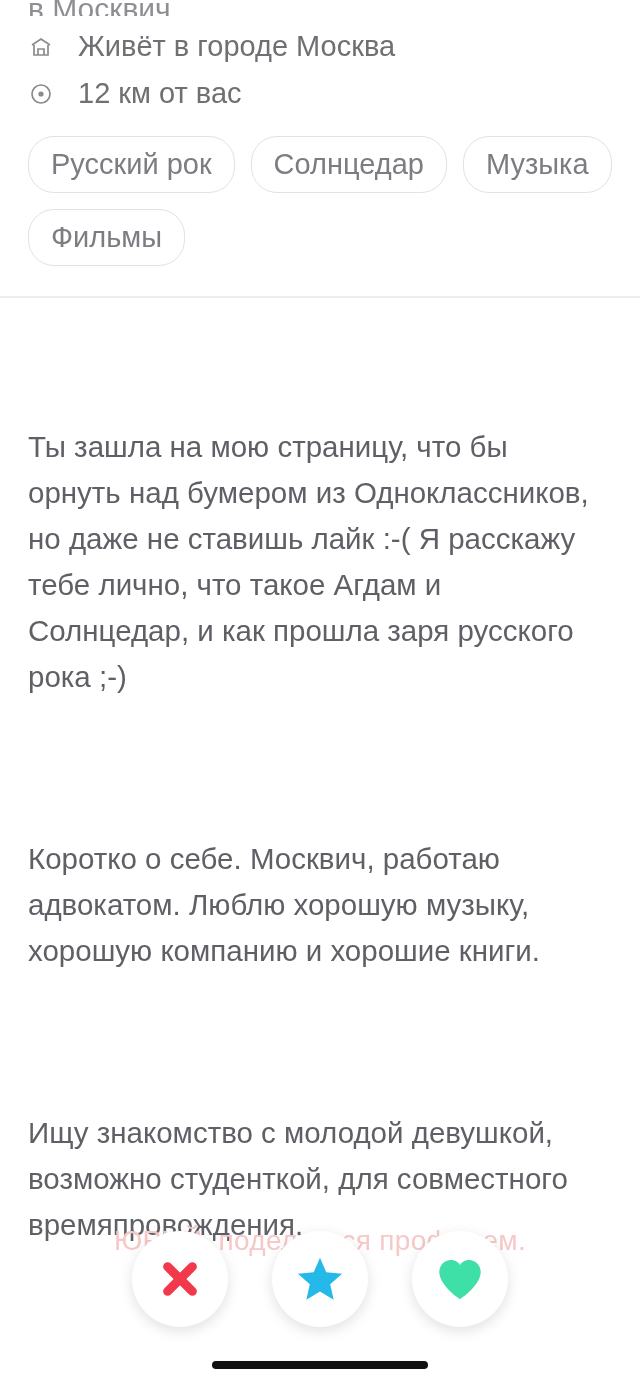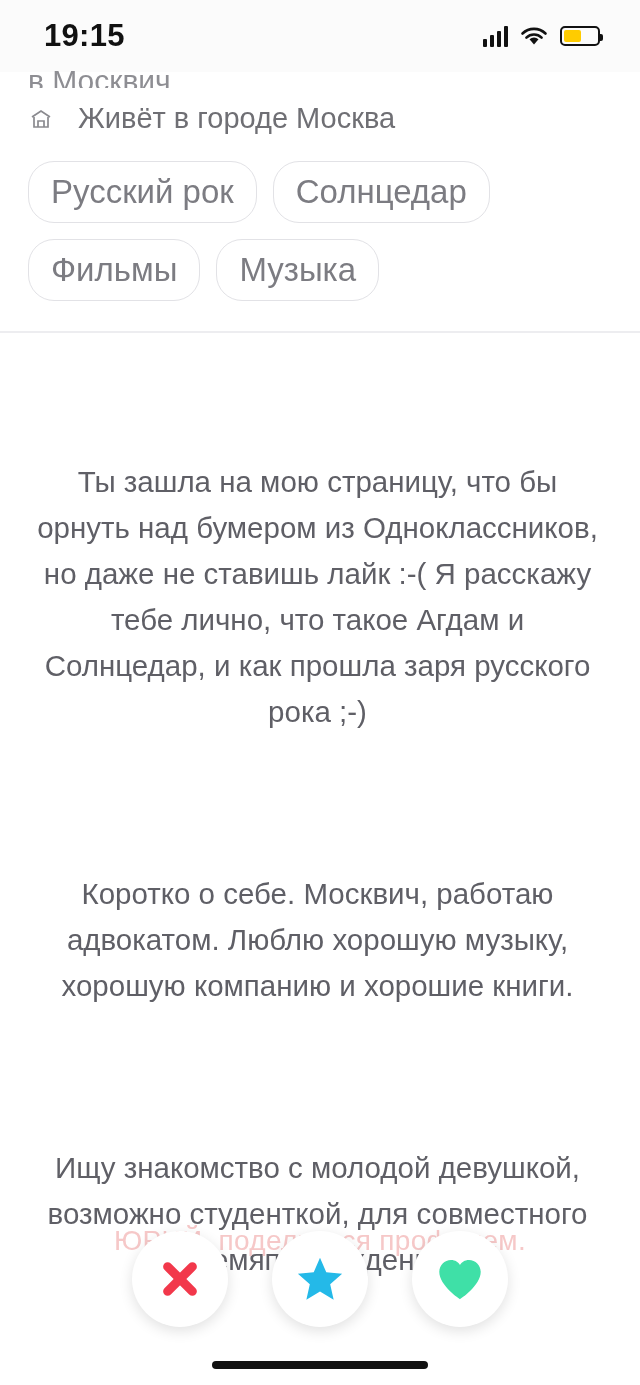--- a/index.html
+++ b/index.html
@@ -118,40 +118,40 @@
     display: flex;
     flex-wrap: wrap;
     gap: 16px;
     margin-top: 26px;
     margin-bottom: 8px;
   }
   .tag {
     border: 1.5px solid #e2e2e6;
     border-radius: 26px;
     padding: 11px 22px;
-    font-size: 33px;
+    font-size: 29px;
     color: #7c7c82;
     background: #fff;
     white-space: nowrap;
   }
 
   .divider {
     height: 1.5px;
     background: #ededf0;
     margin: 30px -28px 0 -28px;
   }
 
   .bio {
     margin-top: 34px;
     font-size: 29.5px;
     line-height: 46px;
     color: #5f5f66;
     white-space: pre-wrap;
   }
-  .bio p { margin: 0 5px 44px 0; text-align: center; }
+  .bio p { margin: 0 5px 44px 0; }
   .bio p:last-child { margin-bottom: 0; }
 
   
   .faded-text {
     position: absolute;
     left: 0; right: 0;
     bottom: 128px;
     text-align: center;
     font-size: 28px;
     color: #f6c8c8;
@@ -202,63 +202,51 @@
     height: 8px;
     border-radius: 4px;
     background: #111;
   }
 </style>
 </head>
 <body>
 
 <div class="phone">
 
-  <div class="status-bar">
-    <div class="status-time">19:15</div>
-    <div class="status-right">
-      <div class="signal">
-        <i></i>
-          <i></i>
-          <i></i>
-          <i></i>
-      </div>
-      <div class="wifi">
-        <svg width="30" height="22" viewBox="0 0 30 22">
-          <path d="M15 19.5 L10.5 14.2 a7 7 0 0 1 9 0 Z" fill="#111"></path>
-          <path d="M3.5 8.5 a16.5 16.5 0 0 1 23 0" stroke="#111" stroke-width="2.6" fill="none" stroke-linecap="round"></path>
-          <path d="M7.4 12.6 a11 11 0 0 1 15.2 0" stroke="#111" stroke-width="2.6" fill="none" stroke-linecap="round"></path>
-        </svg>
-      </div>
-      <div class="battery">
-        <div class="lvl"></div>
-      </div>
-    </div>
-  </div>
 
   <div class="content">
 
     <div class="clipped-line">в Москвич</div>
 
     <div class="info-row">
       <span class="ico">
         <svg width="24" height="24" viewBox="0 0 24 24" fill="none" stroke="#8a8a8f" stroke-width="1.7">
           <path d="M3 10 L12 4 L21 10"></path>
           <path d="M5 10 V20 H19 V10"></path>
           <path d="M9 20 V14 H15 V20"></path>
         </svg>
       </span>
       <span>Живёт в городе Москва</span>
     </div>
 
+    <div class="info-row">
+      <span class="ico">
+        <svg width="24" height="24" viewBox="0 0 24 24" fill="none" stroke="#8a8a8f" stroke-width="1.7">
+          <circle cx="12" cy="12" r="9"></circle>
+          <circle cx="12" cy="12" r="2.6" fill="#8a8a8f" stroke="none"></circle>
+        </svg>
+      </span>
+      <span>12 км от вас</span>
+    </div>
 
     <div class="tags">
       <div class="tag">Русский рок</div>
       <div class="tag">Солнцедар</div>
+      <div class="tag">Музыка</div>
       <div class="tag">Фильмы</div>
-      <div class="tag">Музыка</div>
     </div>
 
     <div class="divider"></div>
 
     <div class="bio">
       <p>Ты зашла на мою страницу, что бы орнуть над бумером из Одноклассников, но даже не ставишь лайк :-( Я расскажу тебе лично, что такое Агдам и Солнцедар, и как прошла заря русского рока ;-)</p>
       <p>Коротко о себе. Москвич, работаю адвокатом. Люблю хорошую музыку, хорошую компанию и хорошие книги.</p>
       <p>Ищу знакомство с молодой девушкой, возможно студенткой, для совместного времяпровождения.</p>
     </div>
 

